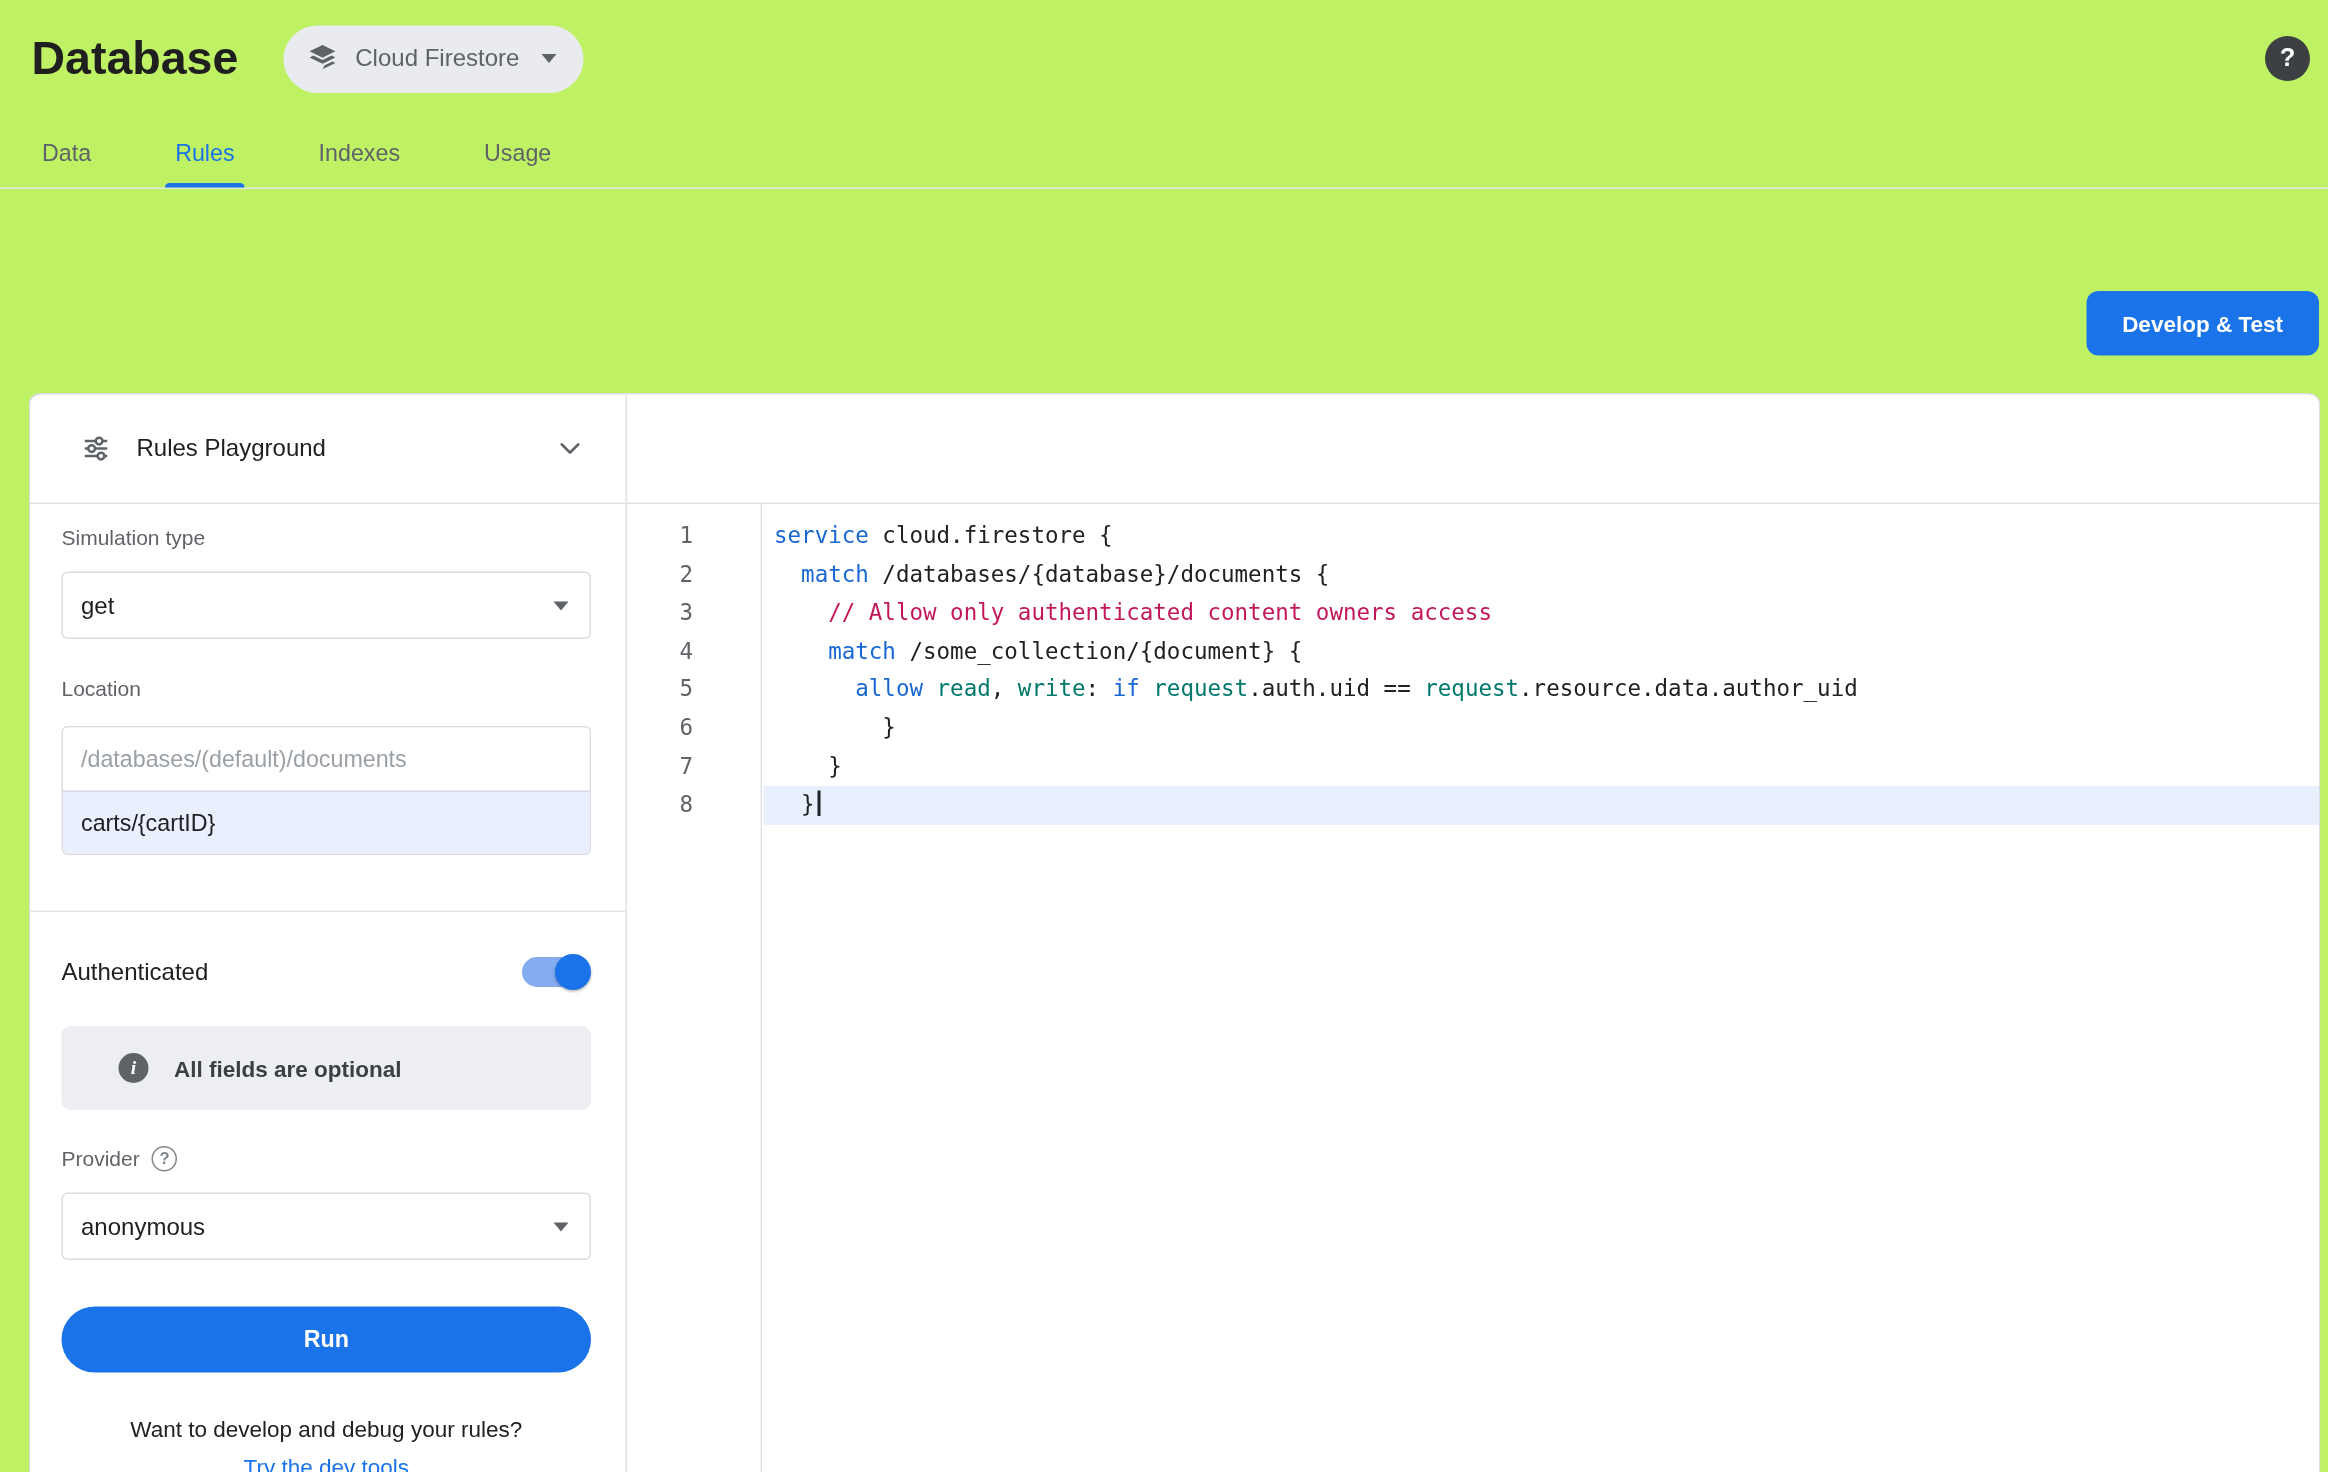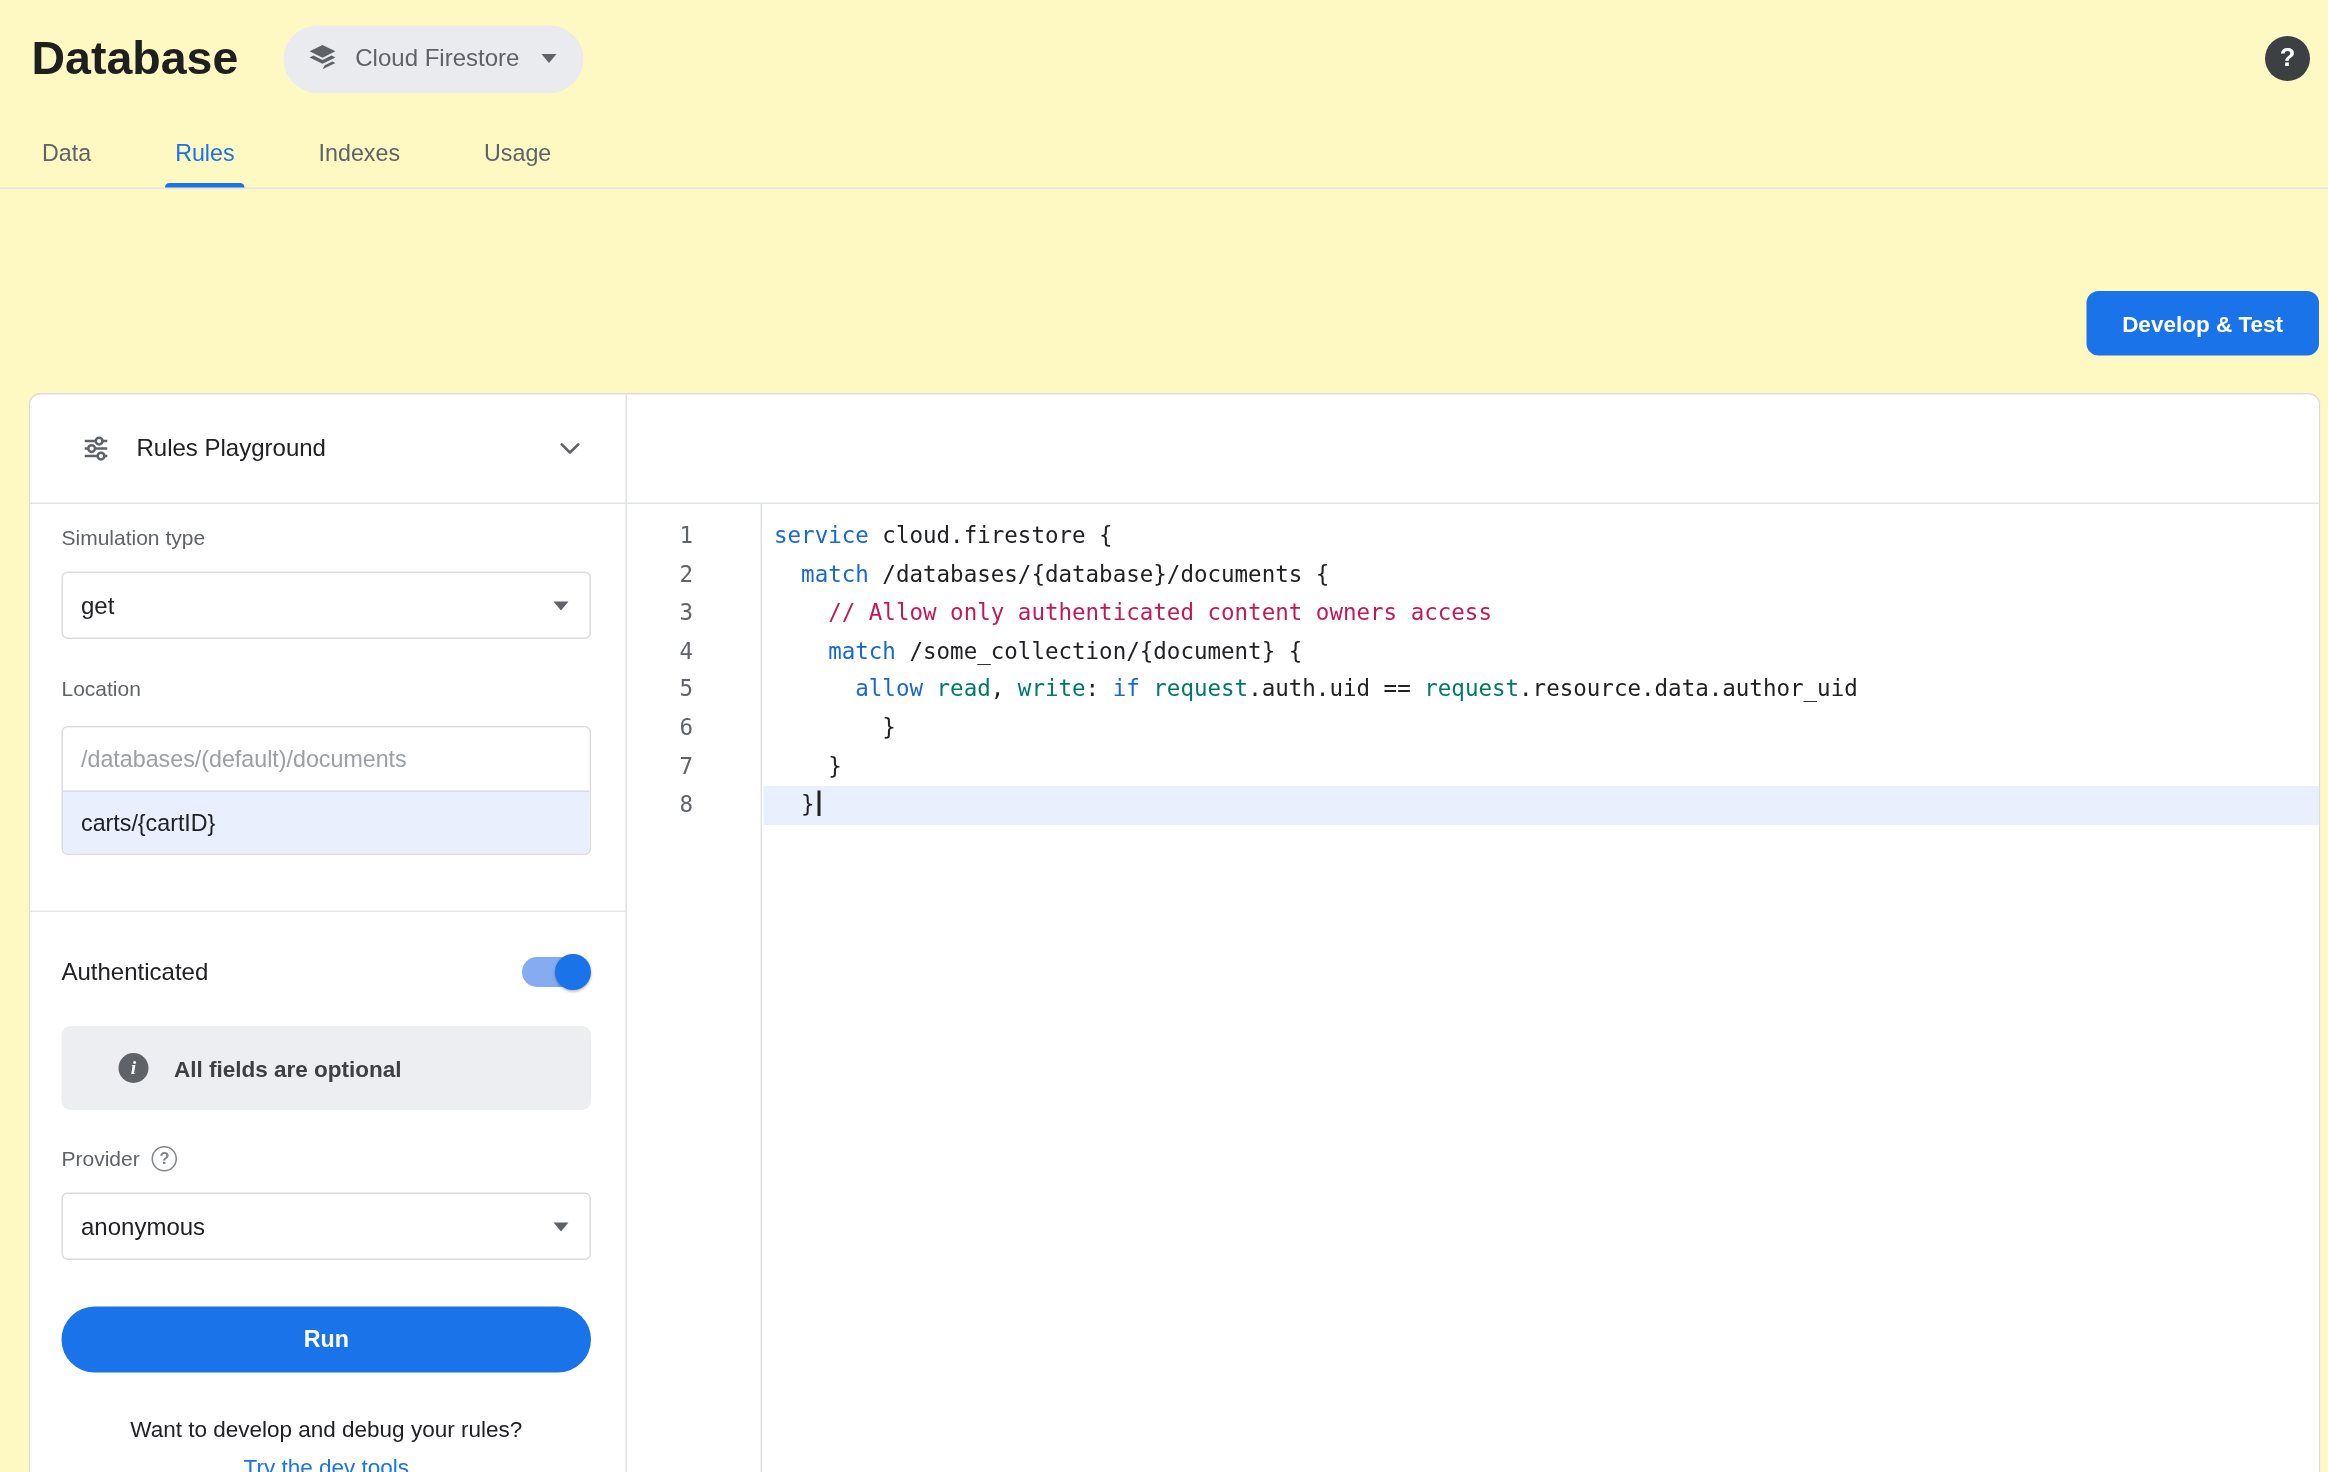--- a/index.html
+++ b/index.html
@@ -1,17 +1,17 @@
 <!DOCTYPE html>
 <html><head>
 <meta charset="utf-8">
 <style>
   * { box-sizing: border-box; }
   html, body { margin: 0; padding: 0; background: #fff; }
-  .viewport { width: 2328px; height: 1472px; overflow: hidden; background: #fef9c3; position: relative; }
+  .viewport { width: 2328px; height: 1472px; overflow: hidden; background: #bef264; position: relative; }
   .scale { width: 1552px; height: 982px; transform: scale(1.5); transform-origin: 0 0;
            font-family: "Liberation Sans", sans-serif; color: #202124; }
 
   
   .topbar { display: flex; align-items: center; height: 78px; padding: 0 12px 0 21px; }
   .page-title { font-size: 31px; font-weight: 600; color: #1f1f1f; margin: 0; }
   .chip { margin-left: 30px; height: 45px; border-radius: 23px; background: #e9ebee;
           display: flex; align-items: center; gap: 11px; padding: 0 18px 0 15px; cursor: pointer; }
   .chip-label { font-size: 16px; color: #5f6368; }
   .caret { width: 0; height: 0; border-left: 5px solid transparent; border-right: 5px solid transparent;

